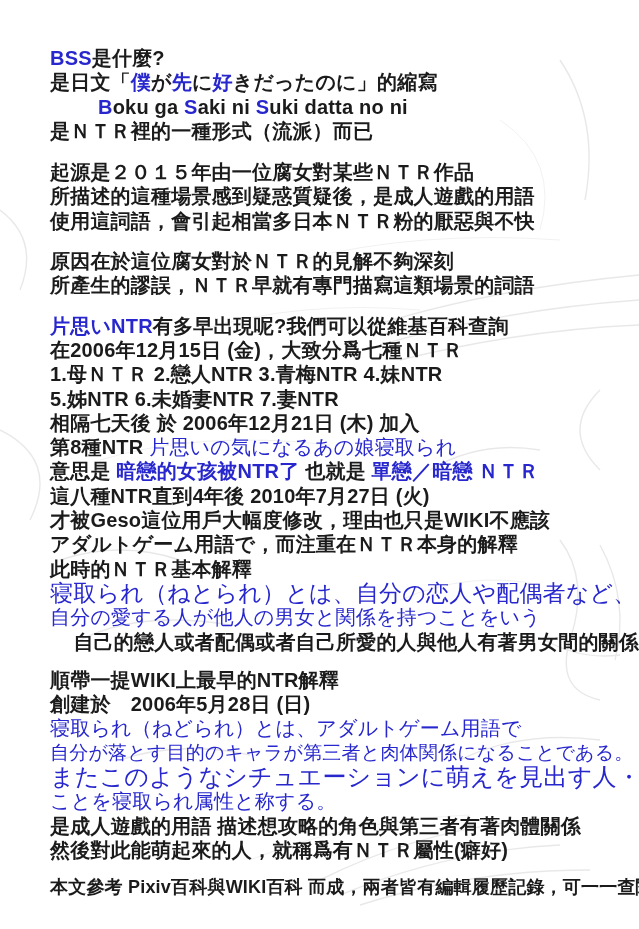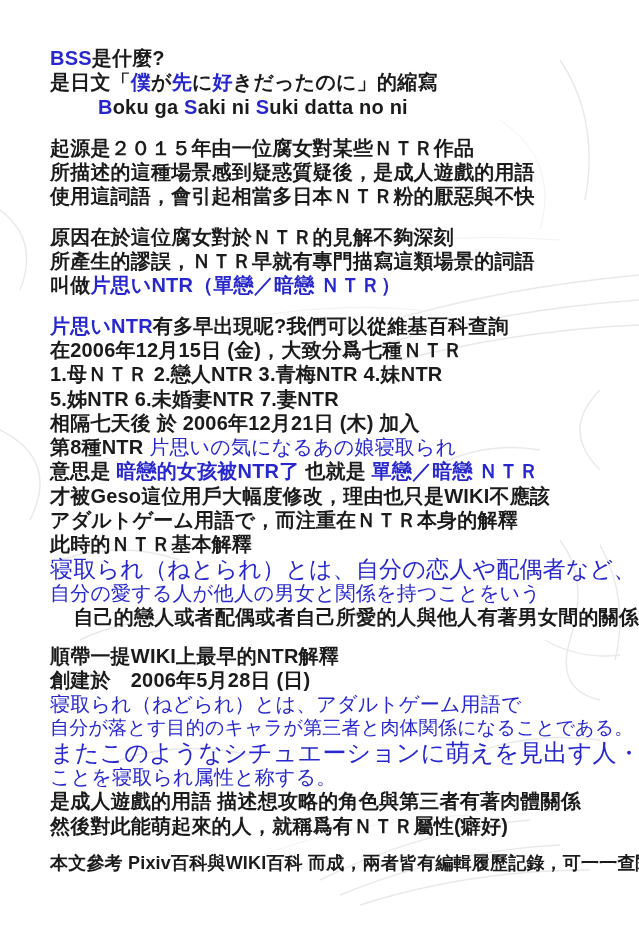--- a/index.html
+++ b/index.html
@@ -51,39 +51,40 @@
     <path d="M 250 860 Q 350 820 470 815"></path>
     <path d="M 500 120 Q 560 160 540 230"></path>
   </g>
 </svg>
 
 <div id="doc">
     <div class="para" style="margin-top: 46px;">
       <div class="line"><span class="seg blue">BSS</span><span class="seg">是什麼?</span></div>
       <div class="line"><span class="seg">是日文「</span><span class="seg blue">僕</span><span class="seg">が</span><span class="seg blue">先</span><span class="seg">に</span><span class="seg blue">好</span><span class="seg">きだったのに」的縮寫</span></div>
       <div class="line" style="padding-left: 48px;"><span class="seg blue">B</span><span class="seg">oku ga </span><span class="seg blue">S</span><span class="seg">aki ni </span><span class="seg blue">S</span><span class="seg">uki datta no ni</span></div>
+      <div class="line"><span class="seg">是ＮＴＲ裡的一種形式（流派）而已</span></div>
     </div>
     <div class="para" style="margin-top: 17px;">
       <div class="line"><span class="seg">起源是２０１５年由一位腐女對某些ＮＴＲ作品</span></div>
       <div class="line"><span class="seg">所描述的這種場景感到疑惑質疑後，是成人遊戲的用語</span></div>
       <div class="line"><span class="seg">使用這詞語，會引起相當多日本ＮＴＲ粉的厭惡與不快</span></div>
     </div>
     <div class="para" style="margin-top: 16px;">
       <div class="line"><span class="seg">原因在於這位腐女對於ＮＴＲ的見解不夠深刻</span></div>
       <div class="line"><span class="seg">所產生的謬誤，ＮＴＲ早就有專門描寫這類場景的詞語</span></div>
-      <div class="line"><span class="seg">叫做</span><span class="seg blue">片思いNTR（單戀／暗戀 ＮＴＲ）</span></div>
     </div>
     <div class="para" style="margin-top: 16px;">
       <div class="line"><span class="seg blue">片思いNTR</span><span class="seg">有多早出現呢?我們可以從維基百科查詢</span></div>
       <div class="line"><span class="seg">在2006年12月15日 (金)，大致分爲七種ＮＴＲ</span></div>
       <div class="line"><span class="seg">1.母ＮＴＲ 2.戀人NTR 3.青梅NTR 4.妹NTR</span></div>
       <div class="line"><span class="seg">5.姊NTR 6.未婚妻NTR 7.妻NTR</span></div>
       <div class="line"><span class="seg">相隔七天後 於 2006年12月21日 (木) 加入</span></div>
       <div class="line"><span class="seg">第8種NTR </span><span class="seg blue thin">片思いの気になるあの娘寝取られ</span></div>
       <div class="line"><span class="seg">意思是 </span><span class="seg blue">暗戀的女孩被NTR了</span><span class="seg"> 也就是 </span><span class="seg blue">單戀／暗戀 ＮＴＲ</span></div>
+      <div class="line"><span class="seg">這八種NTR直到4年後 2010年7月27日 (火)</span></div>
       <div class="line"><span class="seg">才被Geso這位用戶大幅度修改，理由也只是WIKI不應該</span></div>
       <div class="line"><span class="seg">アダルトゲーム用語で，而注重在ＮＴＲ本身的解釋</span></div>
       <div class="line"><span class="seg">此時的ＮＴＲ基本解釋</span></div>
       <div class="line" style="font-size: 23px;"><span class="seg blue thin">寝取られ（ねとられ）とは、自分の恋人や配偶者など、</span></div>
       <div class="line" style="font-size: 20px;"><span class="seg blue thin">自分の愛する人が他人の男女と関係を持つことをいう</span></div>
       <div class="line" style="font-size: 20px; text-align: right;"><span class="seg">自己的戀人或者配偶或者自己所愛的人與他人有著男女間的關係</span></div>
     </div>
     <div class="para" style="margin-top: 14px;">
       <div class="line"><span class="seg">順帶一提WIKI上最早的NTR解釋</span></div>
       <div class="line"><span class="seg">創建於　2006年5月28日 (日)</span></div>

